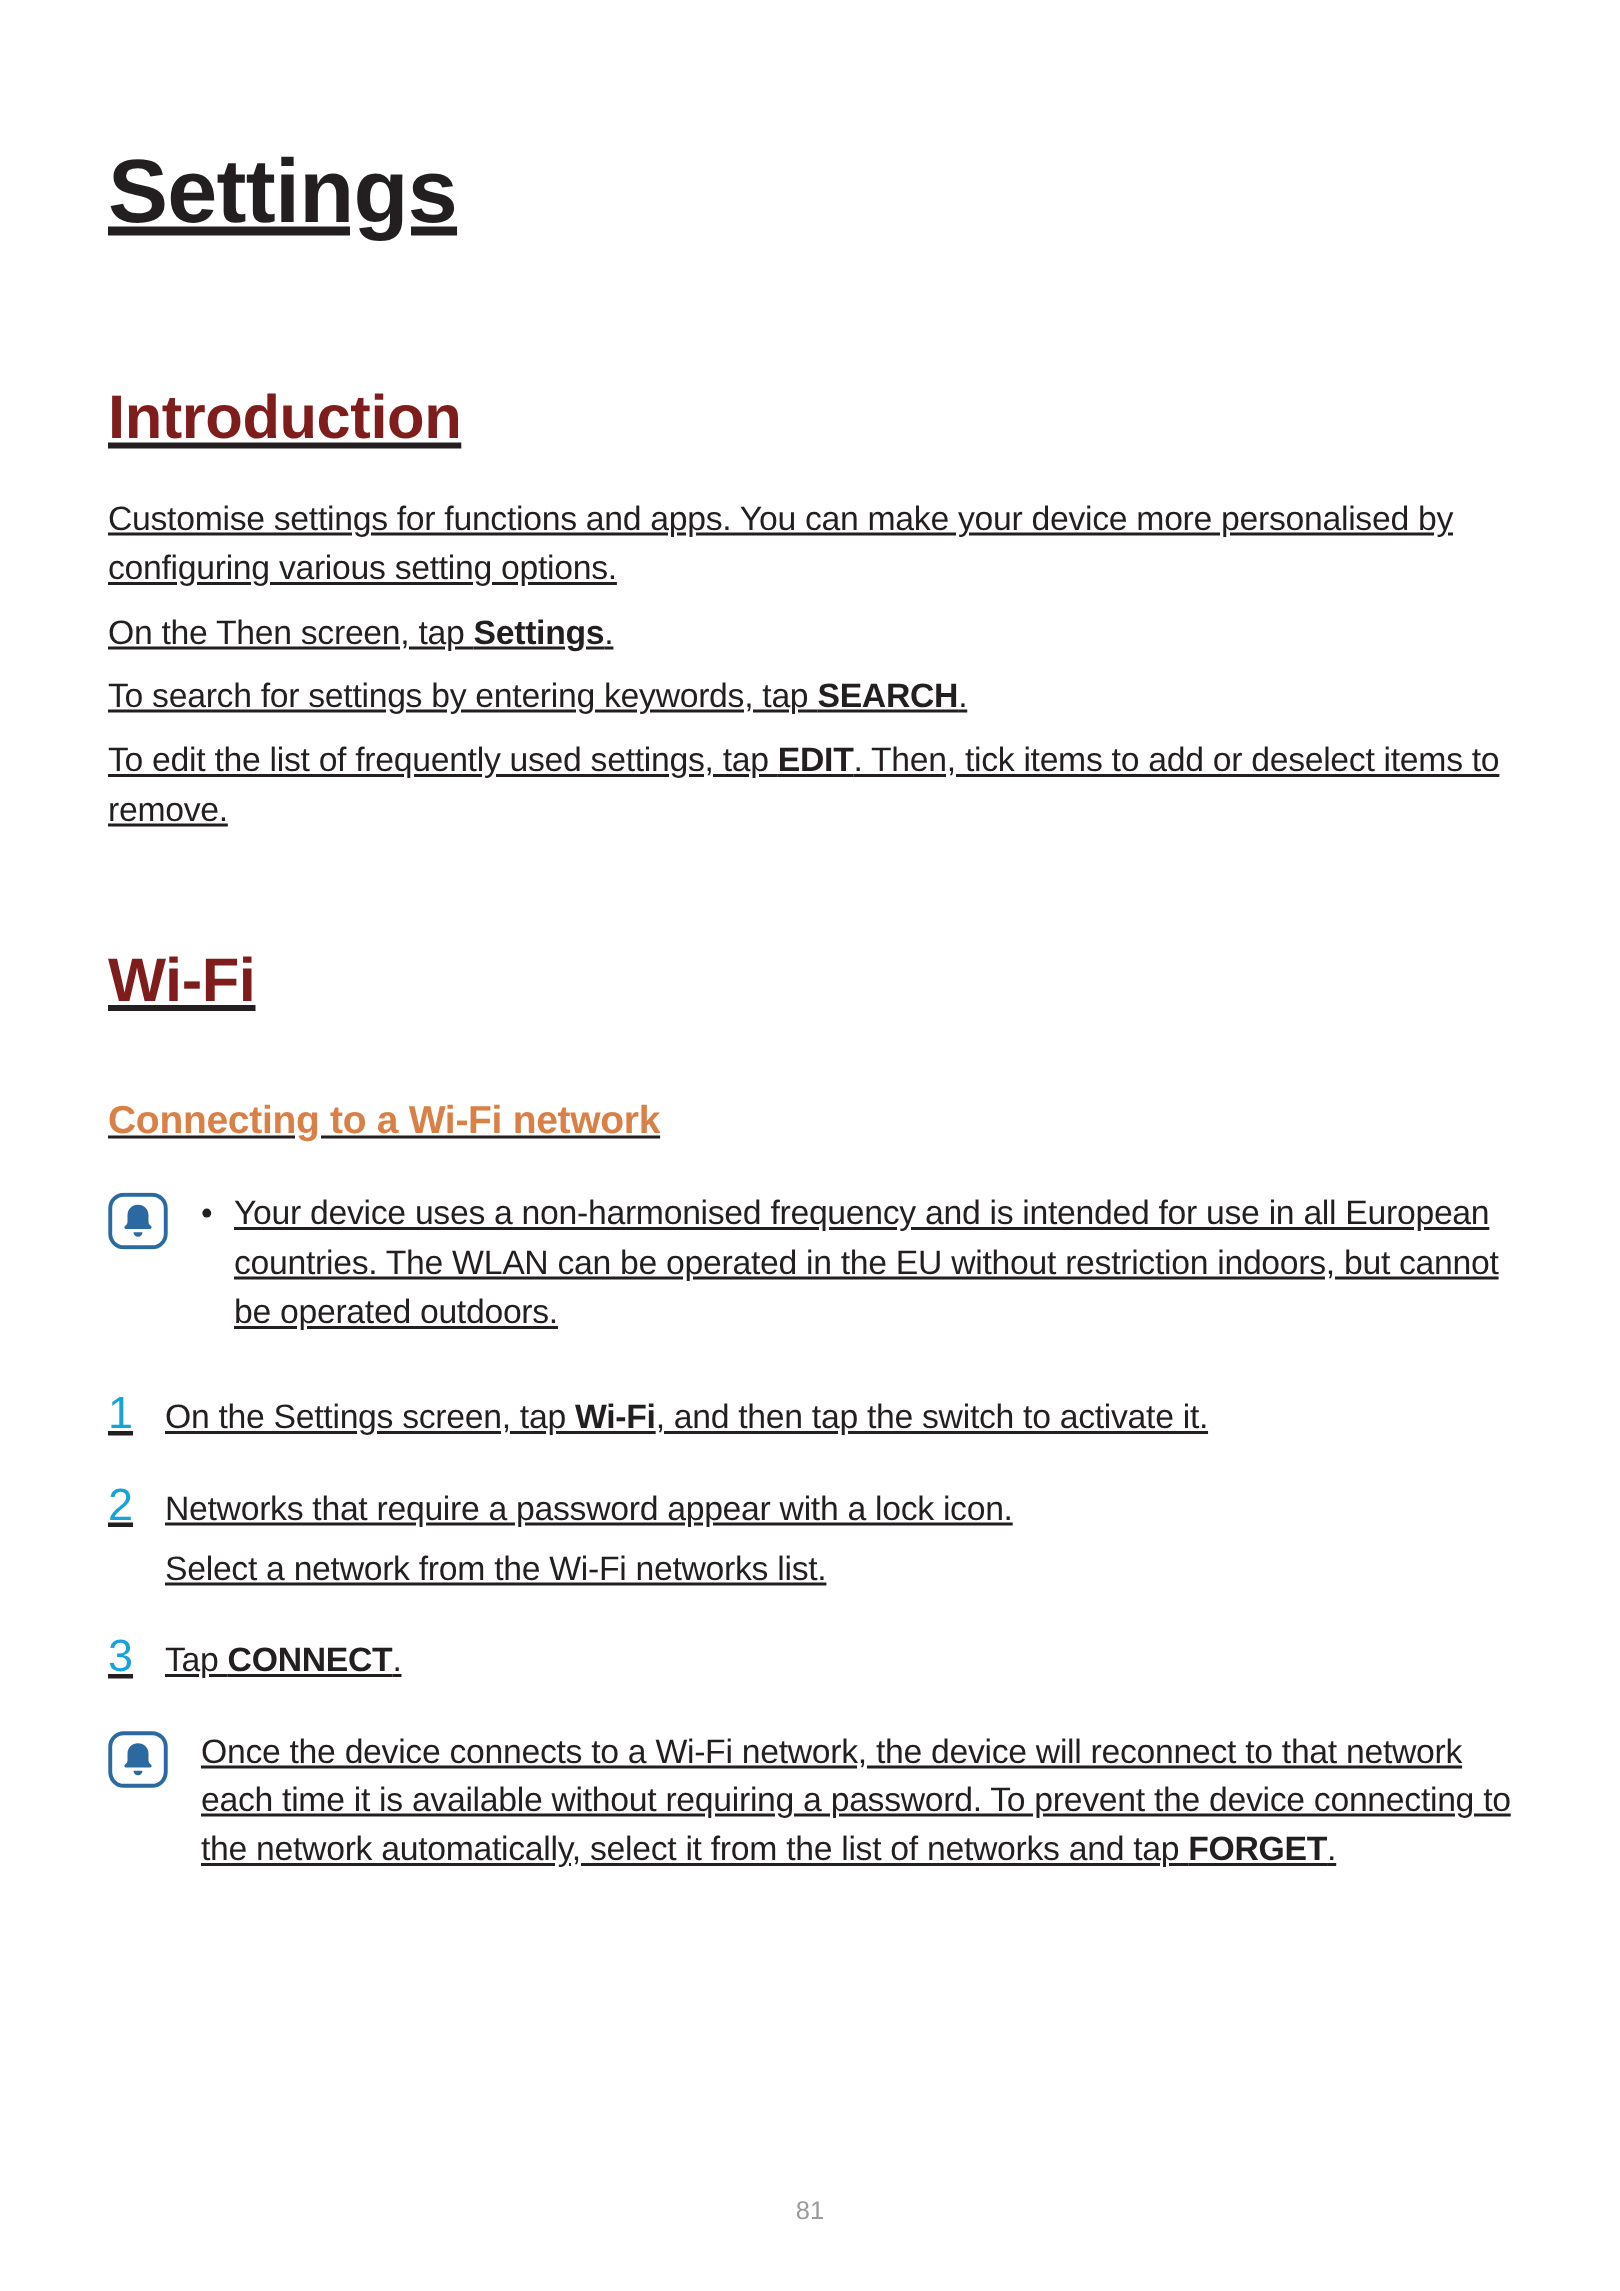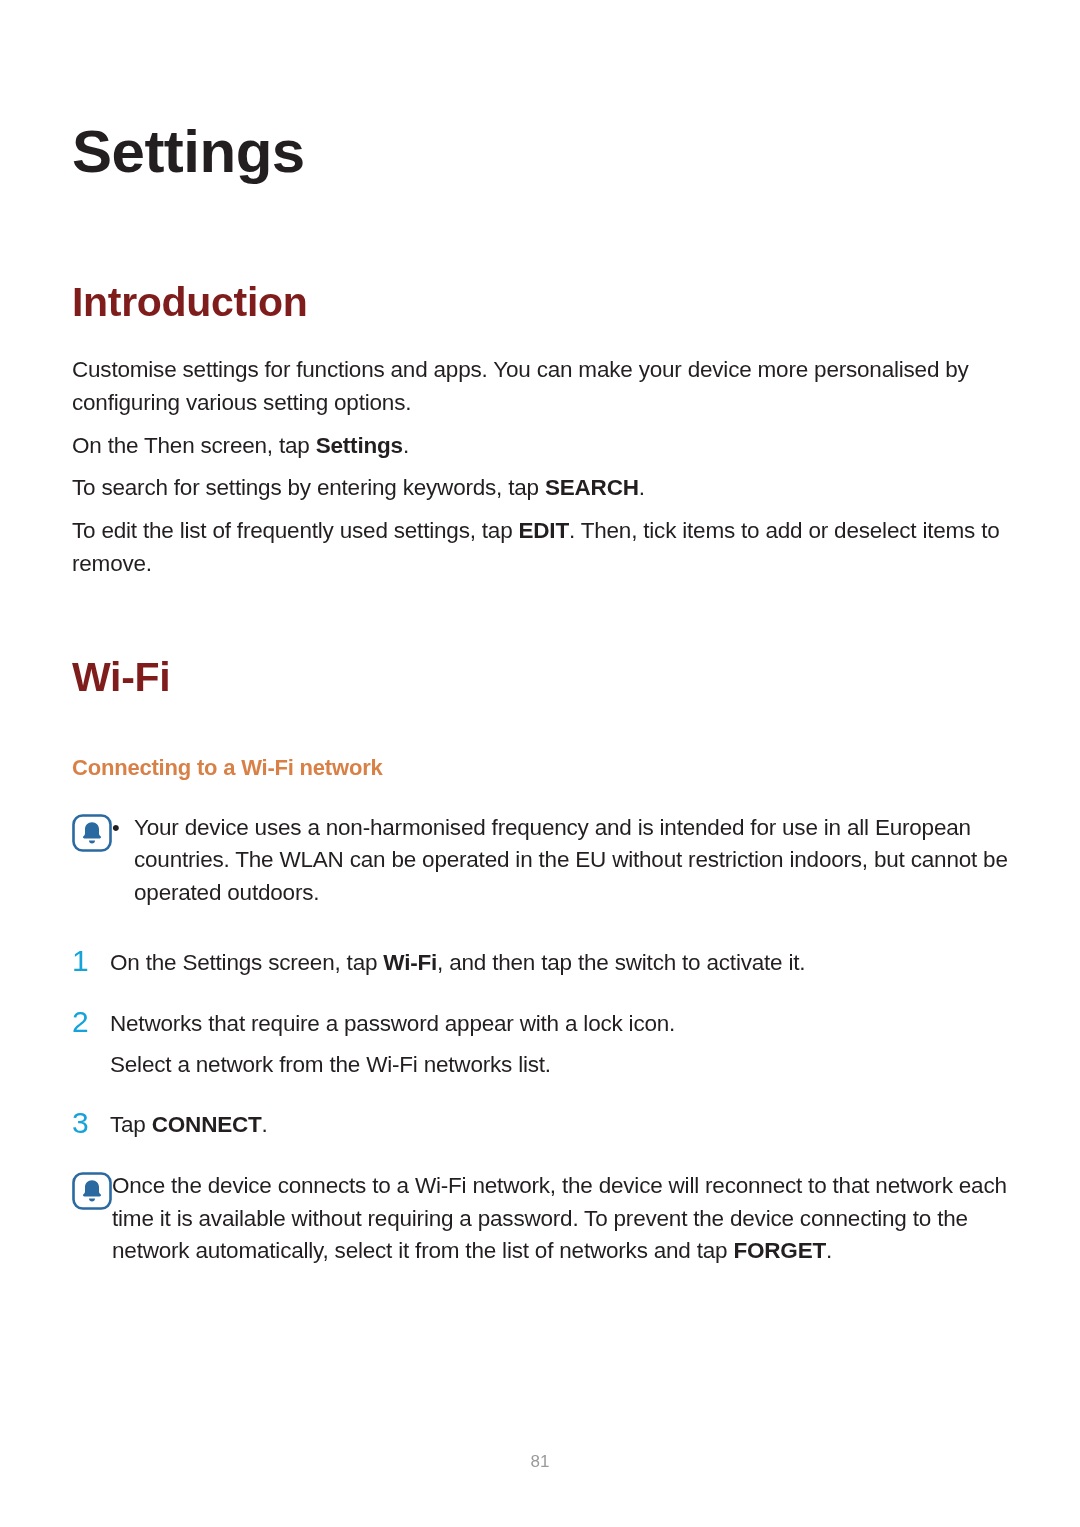--- a/index.html
+++ b/index.html
@@ -6,55 +6,57 @@
   html, body { width: 1080px; height: 1527px; }
   body {
     font-family: "Segoe UI", "Helvetica Neue", Arial, sans-serif;
     background: #ffffff;
     color: #231f20;
     font-size: 22.5px;
     line-height: 1.45;
     position: relative;
   }
   .page {
-    padding: 108px 70px 40px 72px;
+    padding: 84px 70px 40px 72px;
+    text-decoration: underline;
   }
   .title {
     font-size: 60px;
     font-weight: 700;
     color: #231f20;
     margin-bottom: 78px;
     letter-spacing: -0.5px;
   }
   .h1 {
     font-size: 41px;
     font-weight: 700;
     color: #7f1d1d;
     margin-bottom: 22px;
     letter-spacing: -0.3px;
   }
   .h1.gap-top { margin-top: 68px; }
   .h2 {
-    font-size: 22px;
+    font-size: 26px;
     font-weight: 700;
     color: #d98047;
     margin-top: 44px;
     margin-bottom: 28px;
     letter-spacing: -0.2px;
   }
   p.body {
     margin-bottom: 10px;
     letter-spacing: -0.2px;
   }
   .bold { font-weight: 700; }
 
   
   .note {
     display: flex;
     align-items: flex-start;
+    gap: 22px;
     margin-top: 14px;
     margin-bottom: 10px;
   }
   .note-icon {
     flex: 0 0 auto;
     width: 40px; height: 38px;
     margin-top: 2px;
   }
   .note-content { flex: 1; }
   .note-content ul { list-style: none; padding: 0; }
@@ -93,21 +95,21 @@
     text-align: left;
     font-family: "Segoe UI Light", "Helvetica Neue", Arial, sans-serif;
     position: relative;
     top: -1px;
   }
   .step-body { flex: 1; letter-spacing: -0.2px; }
   .step-body p { margin-bottom: 8px; }
 
   .page-num {
     position: absolute;
-    bottom: 52px;
+    bottom: 40px;
     left: 0; right: 0;
     text-align: center;
     font-size: 17px;
     color: #9a9a9a;
   }
 </style>
 </head>
 <body>
 
 <div class="page">

